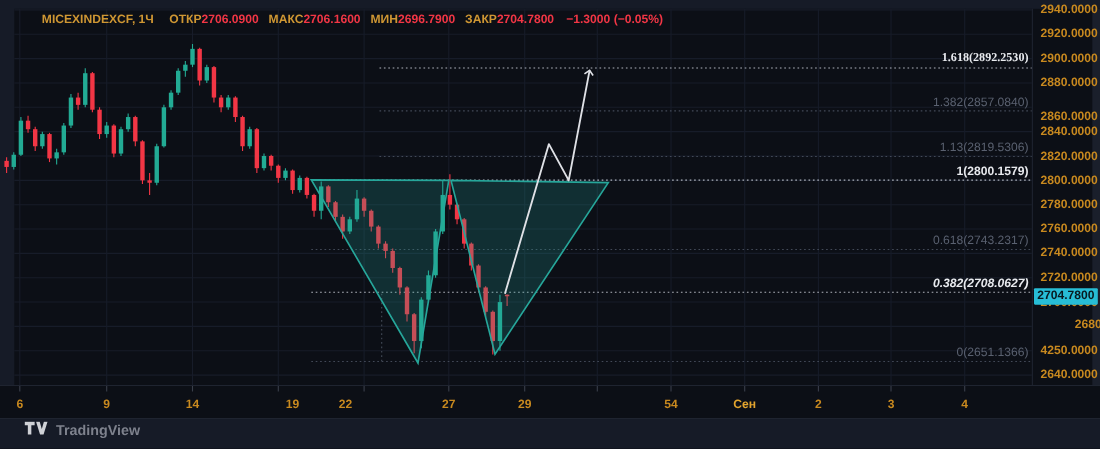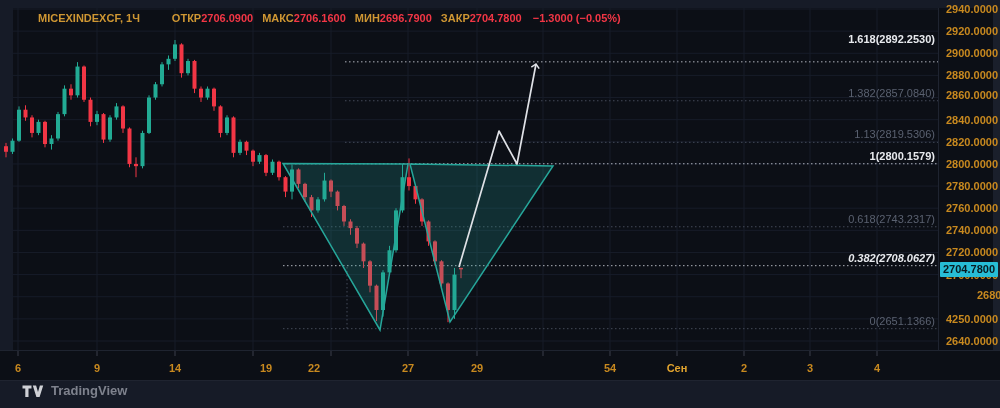--- a/index.html
+++ b/index.html
@@ -6,37 +6,37 @@
     --bg_outer:#161b27; --bg_plot:#0c0f16; --axis_text:#c8891f; --month_text:#e2a42e;
     --badge_bg:#27bdd6; --badge_text:#081a20; --header_label:#cf9733; --header_value:#f23645;
     --fib_emph_text:#e8eaee; --fib_dim_text:#5a6170; --logo_text:#7e828d;
   }
   *{margin:0;padding:0;box-sizing:border-box;}
   body{background:#000;font-family:"Liberation Sans","DejaVu Sans",sans-serif;}
   .app{position:relative;width:1000px;height:408px;background:var(--bg_outer);overflow:hidden;}
   .app svg.chart{position:absolute;left:0;top:0;}
   .header{position:absolute;left:38px;top:11px;height:13px;display:flex;align-items:center;
           font-size:11px;font-weight:700;letter-spacing:0;white-space:nowrap;z-index:5;}
-  .header .sym{color:var(--header_label);margin-right:32px;text-align:right;}
+  .header .sym{color:var(--header_label);margin-right:14px;text-align:right;}
   .header .fld{margin-right:9px;}
   .header .lbl{color:var(--header_label);margin-top:14px;}
   .header .val{color:var(--header_value);}
   .header .chg{color:var(--header_value);margin-left:2px;}
   .price-label{position:absolute;left:946px;width:54px;font-size:11px;font-weight:700;
                color:var(--axis_text);line-height:12px;z-index:2;}
   .badge{position:absolute;left:940px;width:58px;height:15px;background:var(--badge_bg);
          color:var(--badge_text);font-size:11px;font-weight:700;line-height:15px;
          text-align:center;border-radius:1px;z-index:4;}
   .time-label{position:absolute;top:362px;font-size:11px;font-weight:700;color:var(--axis_text);
               transform:translateX(-50%);z-index:2;}
   .time-label.month{color:var(--month_text);}
   .fib-label{position:absolute;font-size:11px;text-align:right;right:65px;z-index:3;white-space:nowrap;}
   .fib-label.emph{color:var(--fib_emph_text);font-weight:700;}
   .fib-label.dim{color:var(--fib_dim_text);font-weight:400;}
-  .footer{position:absolute;left:22px;top:383px;display:flex;align-items:flex-end;gap:7px;z-index:5;}
+  .footer{position:absolute;left:22px;top:383px;display:flex;align-items:flex-start;gap:7px;z-index:5;}
   .footer .brand{color:var(--logo_text);font-size:13px;font-weight:700;}
 </style>
 </head>
 <body>
 
 <div class="app">
 
   <svg class="chart" id="chart-svg" width="1000" height="408" viewBox="0 0 1000 408">
       <rect x="13" y="8" width="987" height="343" fill="#0c0f16"></rect>
       <rect x="0" y="351" width="1000" height="29" fill="#0c0f16"></rect>
@@ -253,21 +253,21 @@
     <span class="fld"><span class="lbl">МИН</span><span class="val">2696.7900</span></span>
     <span class="fld"><span class="lbl">ЗАКР</span><span class="val">2704.7800</span></span>
     <span class="chg">−1.3000 (−0.05%)</span>
   </div>
 
   <div id="price-axis">
       <div class="price-label" style="top: 3px;">2940.0000</div>
       <div class="price-label" style="top: 25.134px;">2920.0000</div>
       <div class="price-label" style="top: 47.268px;">2900.0000</div>
       <div class="price-label" style="top: 69.402px;">2880.0000</div>
-      <div class="price-label" style="top: 89px;">2860.0000</div>
+      <div class="price-label" style="top: 100px;">2860.0000</div>
       <div class="price-label" style="top: 113.67px;">2840.0000</div>
       <div class="price-label" style="top: 135.804px;">2820.0000</div>
       <div class="price-label" style="top: 157.938px;">2800.0000</div>
       <div class="price-label" style="top: 180.072px;">2780.0000</div>
       <div class="price-label" style="top: 202.206px;">2760.0000</div>
       <div class="price-label" style="top: 224.34px;">2740.0000</div>
       <div class="price-label" style="top: 246.474px;">2720.0000</div>
       <div class="price-label" style="top: 268.608px;">2700.0000</div>
       <div class="price-label" style="top: 289px; margin-left: 31px;">2680.0000</div>
       <div class="price-label" style="top: 312.876px;">4250.0000</div>
@@ -282,21 +282,21 @@
       <div class="time-label" style="left: 408px;">27</div>
       <div class="time-label" style="left: 477px;">29</div>
       <div class="time-label" style="left: 543px; margin-top: 45px;">30</div>
       <div class="time-label" style="left: 610px;">54</div>
       <div class="time-label month" style="left: 677px;">Сен</div>
       <div class="time-label" style="left: 744px;">2</div>
       <div class="time-label" style="left: 810px;">3</div>
       <div class="time-label" style="left: 877px;">4</div>
     </div>
   <div id="fib-labels">
-      <div class="fib-label emph" style="top: 33px;">1.618(2892.2530)</div>
+      <div class="fib-label emph" style="top: 46px; font-family: Liberation Serif, serif;">1.618(2892.2530)</div>
       <div class="fib-label dim" style="top: 86.7631px;">1.382(2857.0840)</div>
       <div class="fib-label dim" style="top: 128.323px;">1.13(2819.5306)</div>
       <div class="fib-label emph" style="top: 149.763px;">1(2800.1579)</div>
       <div class="fib-label dim" style="top: 212.763px;">0.618(2743.2317)</div>
       <div class="fib-label emph" style="top: 251.685px; font-style: italic;">0.382(2708.0627)</div>
       <div class="fib-label dim" style="top: 314.685px;">0(2651.1366)</div>
     </div>
 
   <div class="badge" style="top: 262.318px;">2704.7800</div>
 

